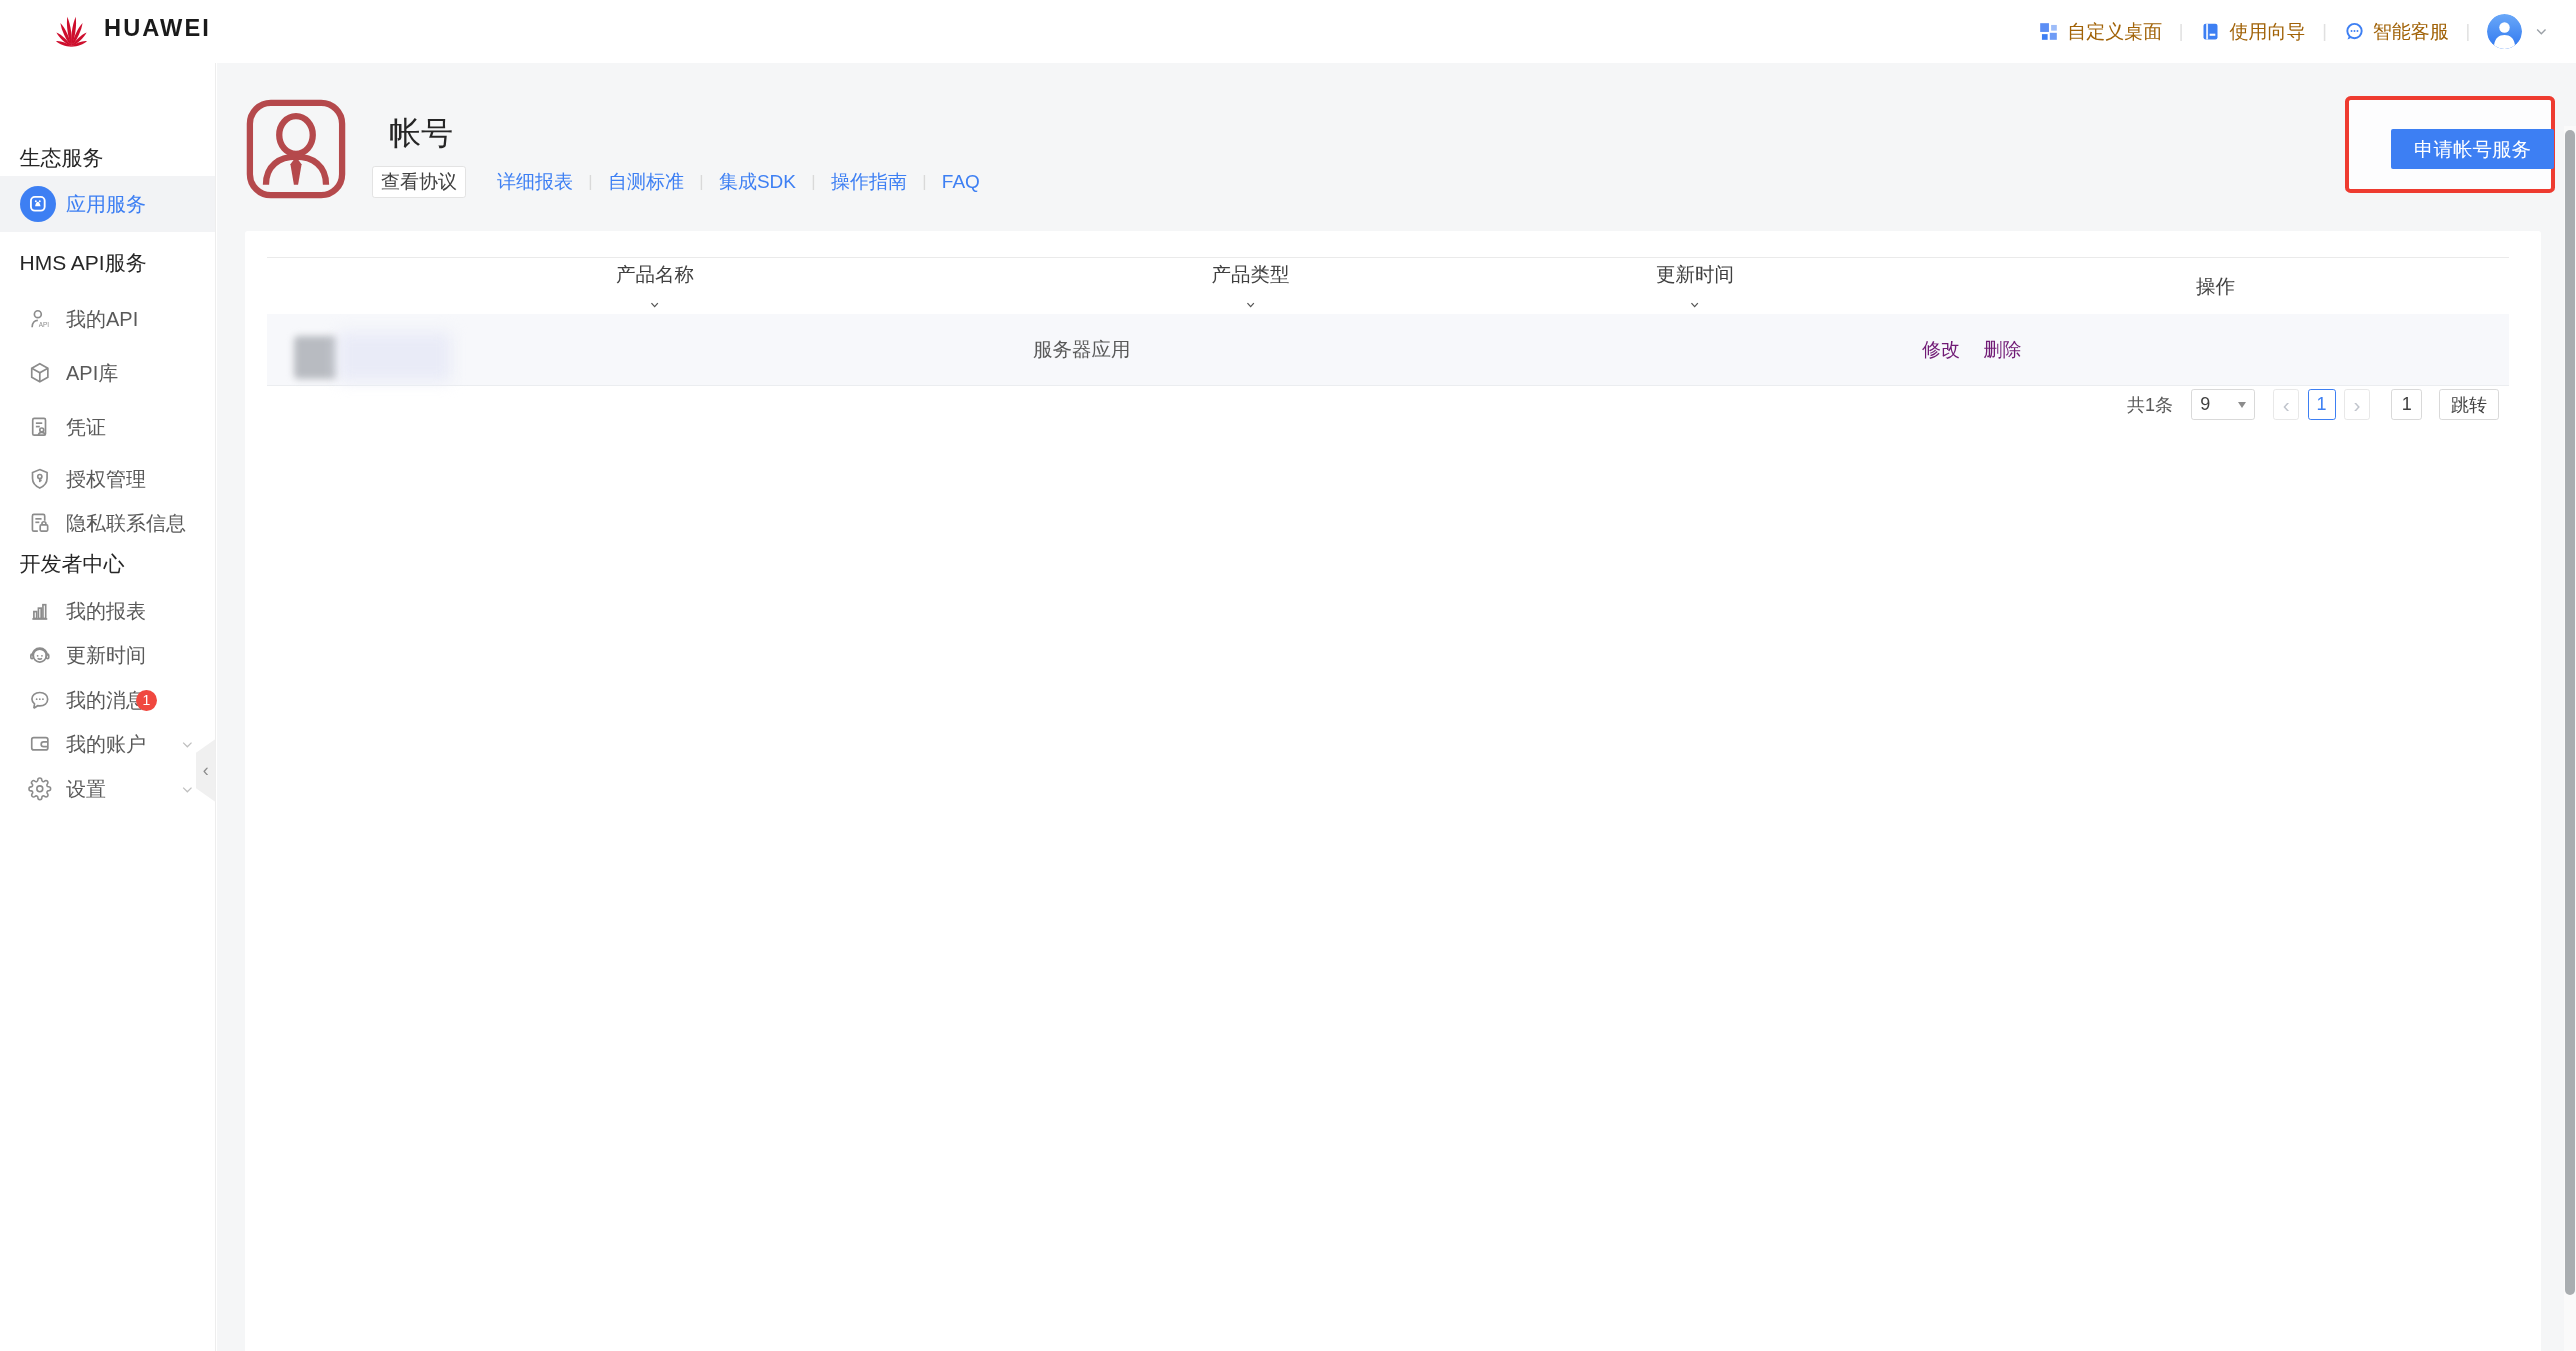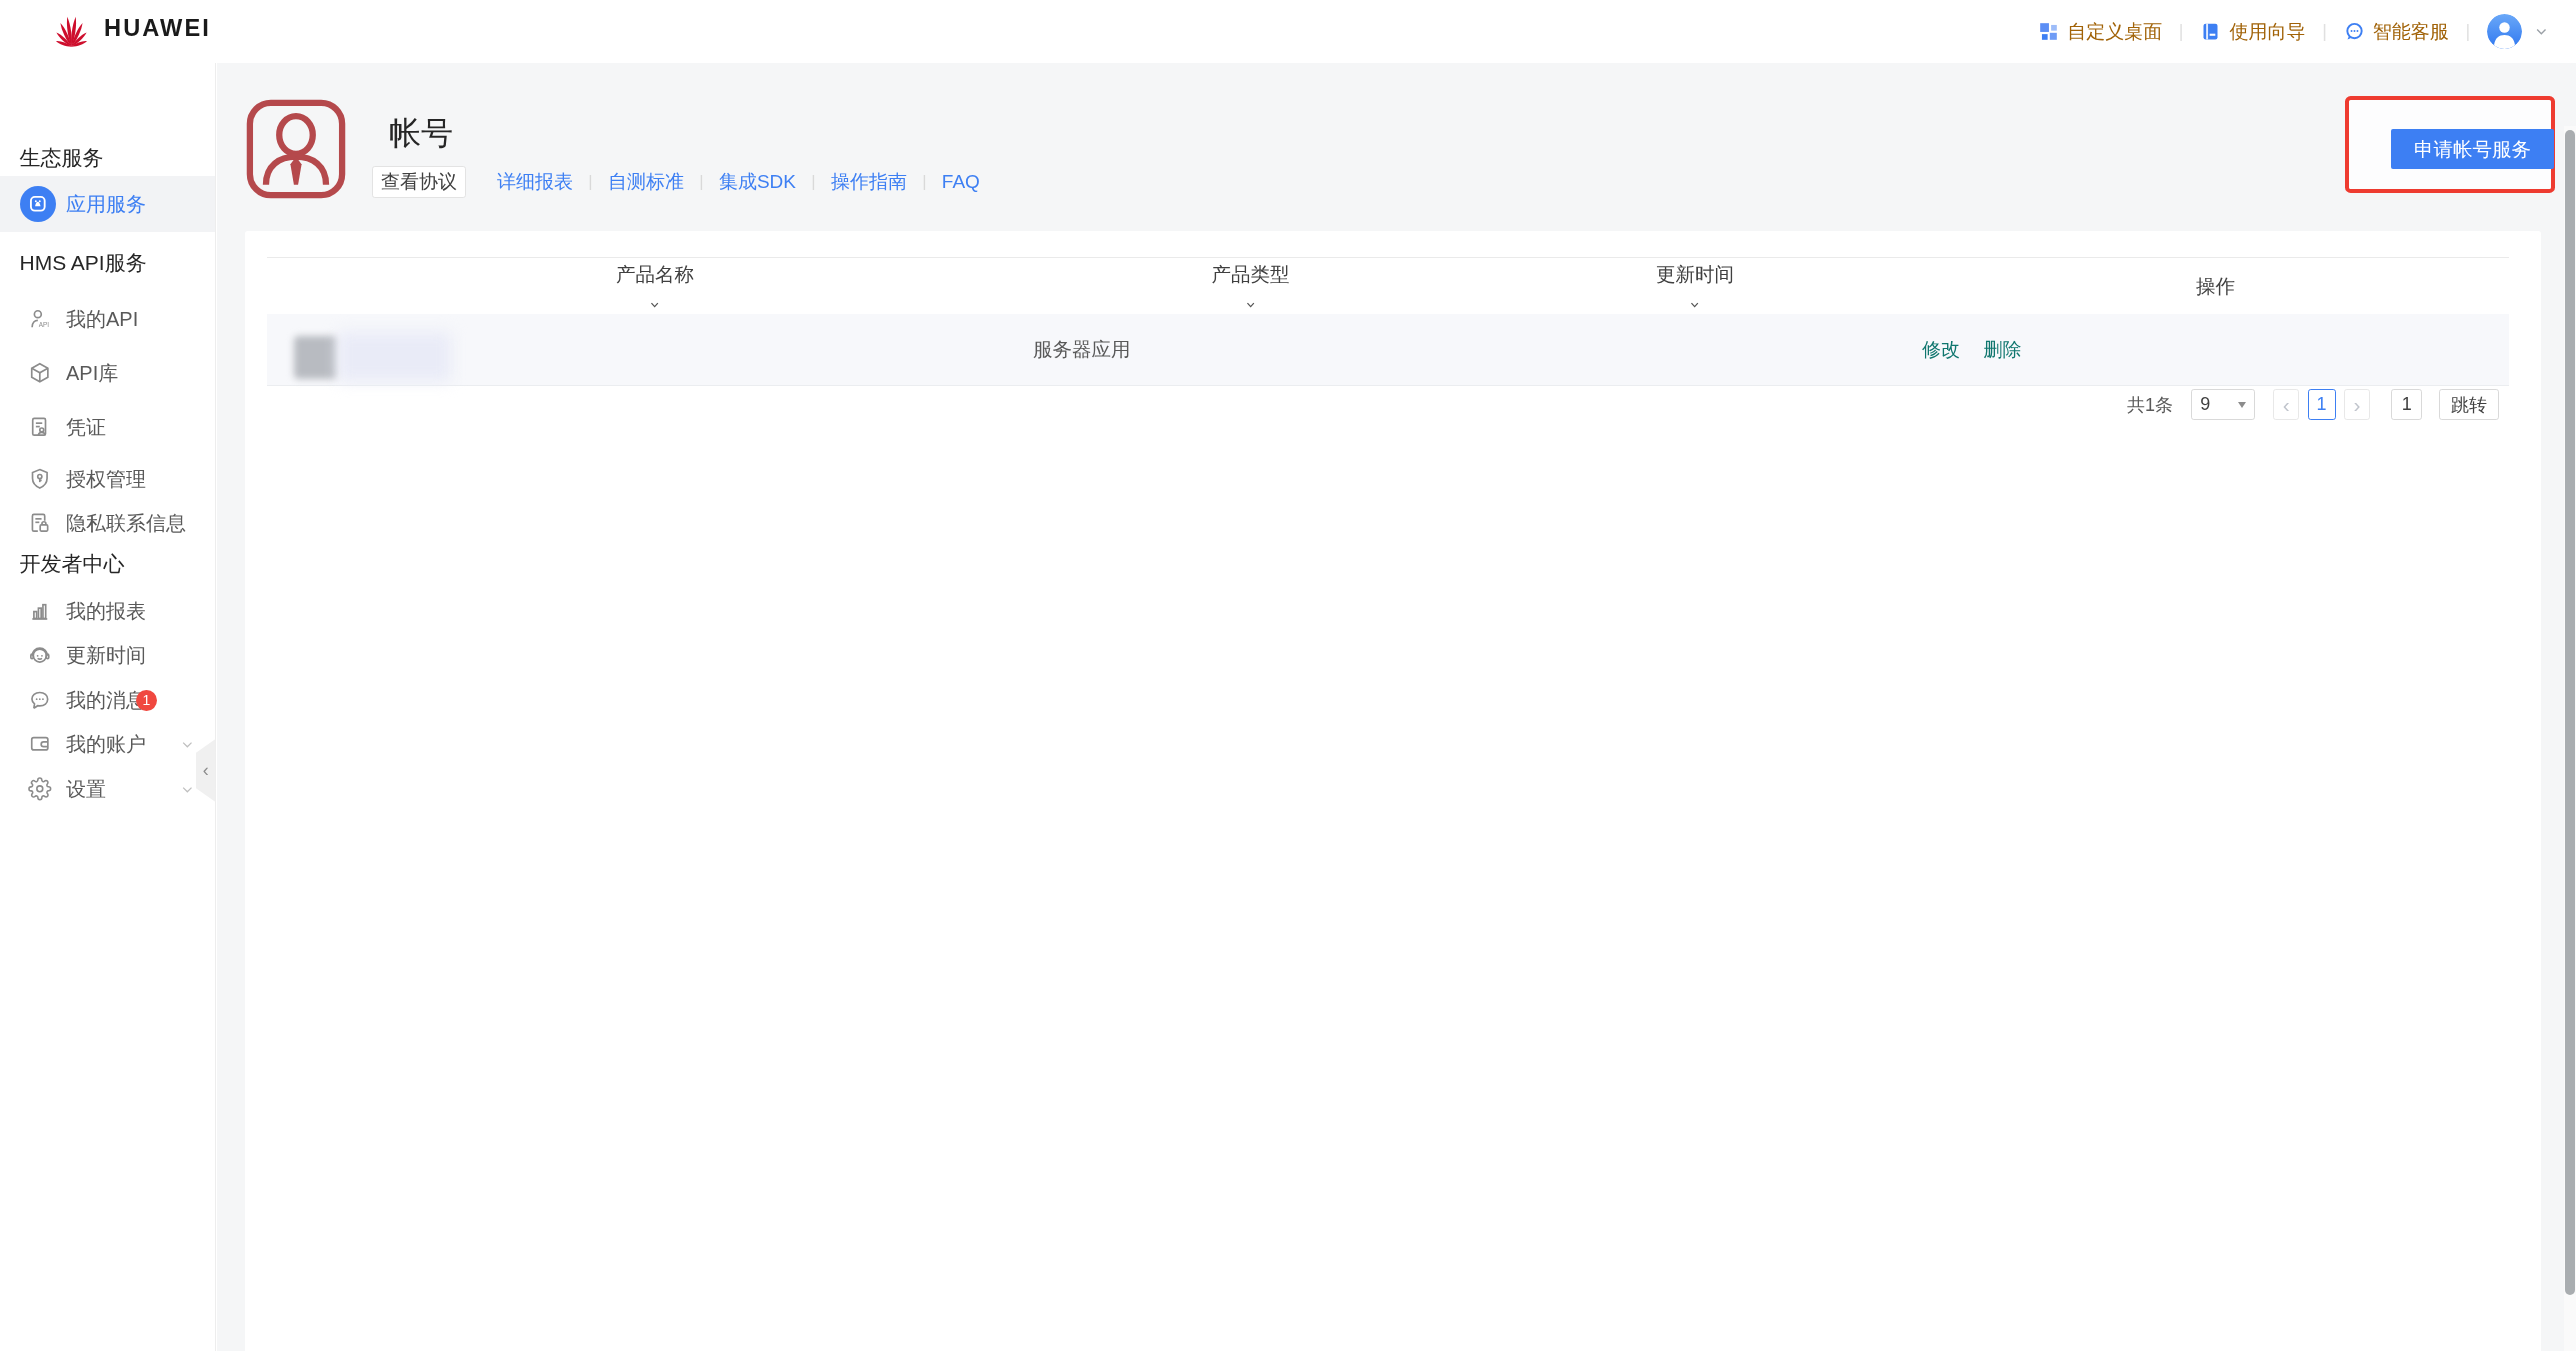--- a/index.html
+++ b/index.html
@@ -60,21 +60,21 @@
   .tbl-head { display:flex; align-items:center; height:57px; border-top:1.4px solid #eaeaea; padding-left:10.4px; }
   .tbl-head .col { display:flex; align-items:center; gap:6.3px; font-size:19.5px; color:#404040;flex-direction:column; }
   .col-name { width:756px; } .col-type { width:435px; } .col-time { width:454px; } .col-ops { flex:1; }
   .sort-ic { display:inline-flex; margin-top:2.8px; }
   .tbl-row { position:relative; display:flex; align-items:center; height:72px; background:#f7f8fb;
              border-bottom:1.4px solid #ebedf0; padding-left:10.4px; font-size:19.5px; color:#595959; }
   .redact-icon { position:absolute; left:16.7px; top:22px; width:43px; height:43px; background:#b8bbc1; border-radius:4.2px; filter:blur(3.5px); }
   .redact-name { position:absolute; left:61px; top:18px; width:113px; height:49px; background:#e9ebf7; border-radius:2.8px; filter:blur(7.6px); }
   .redact-time { width:174px; height:63px; background:#ebecef; border-radius:2.8px; filter:blur(6.3px); position:relative; top:1.4px; }
   .redact-time::after { content:""; position:absolute; left:49px; top:0; width:49px; height:100%; background:#dfe0e5; }
-  .ops-link { color:#0f766e; font-size:19px; cursor:pointer; margin-right:18px; }
+  .ops-link { color:#701a75; font-size:19px; cursor:pointer; margin-right:18px; }
 
   
   .pager { position:absolute; right:42px; top:158px; height:31px; display:flex; align-items:center; font-size:18px; color:#595959; }
   .pg-total { margin-right:18px; }
   .pg-box { height:31px; display:flex; align-items:center; justify-content:center; background:#fff; border-radius:2.8px; }
   .pg-select { width:64px; border:1.4px solid #d9d9d9; justify-content:space-between; padding:0 8.3px; color:#404040; cursor:pointer; }
   .caret { width:0; height:0; border-left:4.9px solid transparent; border-right:4.9px solid transparent; border-top:6.3px solid #8c8c8c; }
   .pg-nav { width:26.4px; border:1.4px solid #e8e8e8; color:#c0c4cc; margin-left:18px; font-size:21px; cursor:default; }
   .pg-page { width:28px; border:1.4px solid #3D7FF3; color:#3D7FF3; margin-left:8.3px; cursor:pointer; }
   .pg-nav.next { margin-left:8.3px; }

